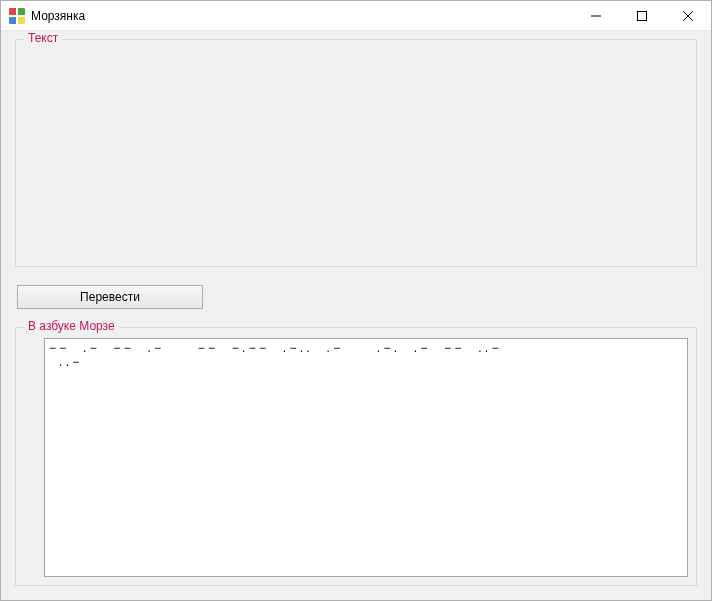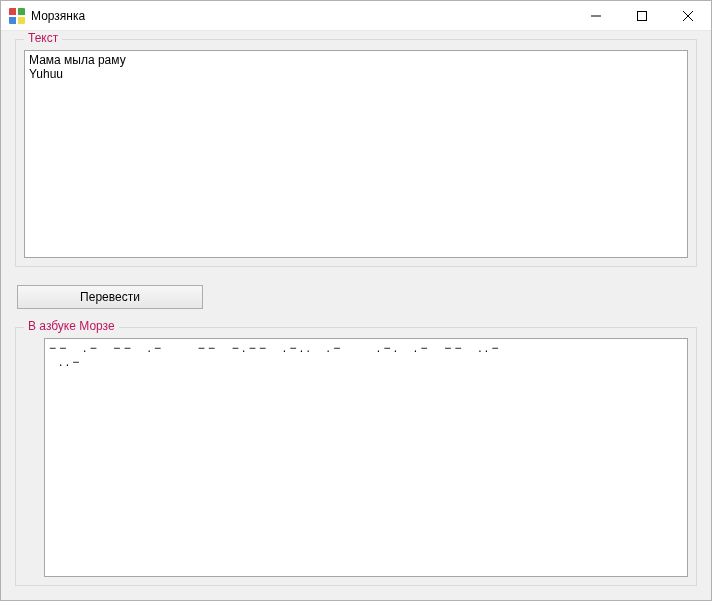--- a/index.html
+++ b/index.html
@@ -171,22 +171,20 @@
           <line x1="10" y1="0" x2="0" y2="10" stroke="#000" stroke-width="1"></line>
         </svg>
     </div>
   </div>
 
 
   <div class="client">
 
     <div class="groupbox group-text">
       <div class="legend">Текст</div>
-      <textarea class="multiline" spellcheck="false" style="">Мама мыла раму
-Yuhuu</textarea>
     </div>
 
     <div class="buttons-row">
       <button class="btn">Перевести</button>
     </div>
 
     <div class="groupbox group-morse">
       <div class="legend">В азбуке Морзе</div>
       <div class="morse-wrap">
         <textarea class="multiline" spellcheck="false" readonly="" style="">− −     . −     − −     . −           − −     − . − −     . − . .     . −           . − .     . −     − −     . . −     

